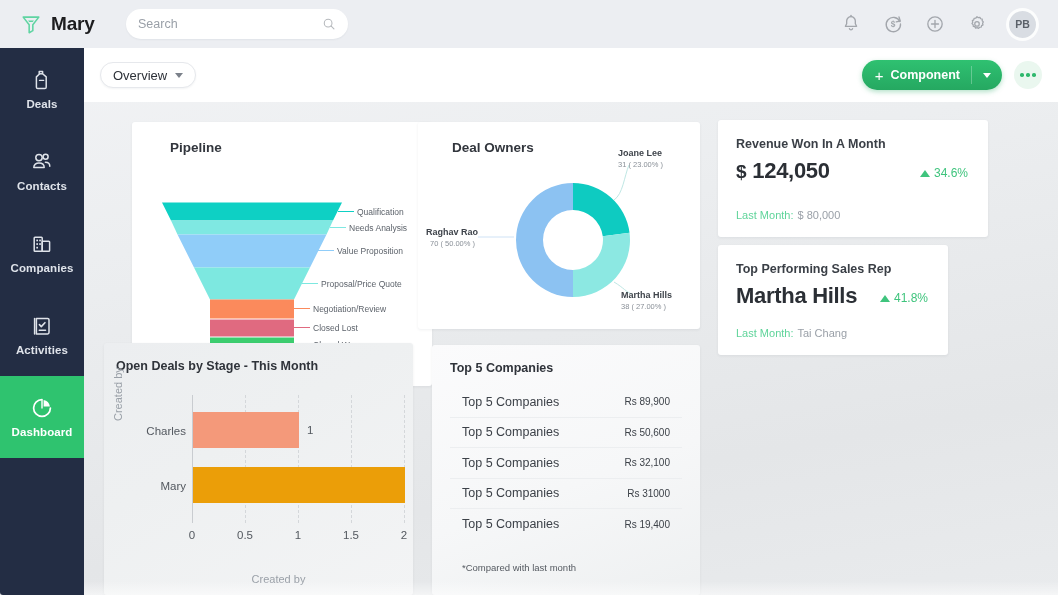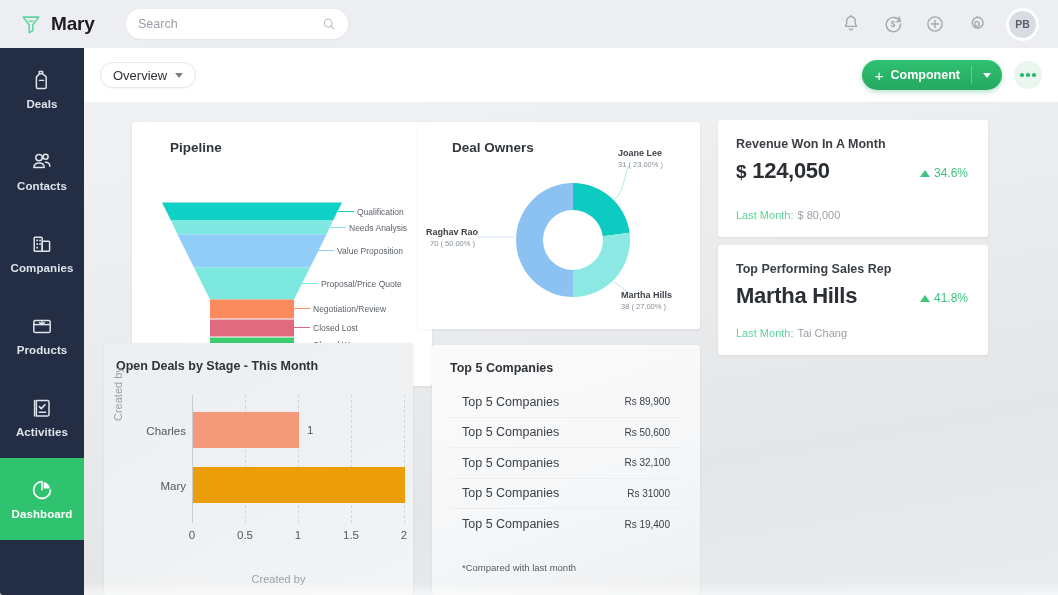--- a/index.html
+++ b/index.html
@@ -89,21 +89,21 @@
   }
   .dot { width:3.5px;height:3.5px;border-radius:50%;background:#2fb86d; }
 
   
   .card { position:absolute; background:#fff; border-radius:3px; box-shadow:0 1px 3px rgba(40,50,70,.07); }
   .card-title { font-size:13.5px; font-weight:700; color:#32363d; }
 
   #card-pipeline { left:20px; top:74px; width:300px; height:264px;margin-left:28px; }
   #card-owners   { left:334px; top:74px; width:282px; height:207px; }
   #card-revenue  { left:634px; top:72px; width:270px; height:117px; }
-  #card-rep      { left:634px; top:197px; width:270px; height:110px; }
+  #card-rep      { left:634px; top:197px; width:230px; height:110px; }
   #card-bars     { left:20px; top:295px; width:309px; height:252px;
                    background:linear-gradient(150deg,#eceef0 0%,#eef0f1 40%,#f3f4f5 100%); }
   #card-top5     { left:348px; top:297px; width:268px; height:250px;
                    background:linear-gradient(160deg,#fbfbfc 0%,#f6f7f8 55%,#eef0f1 100%); }
 
   
   .funnel-wrap { position:absolute; left:0; top:0; width:100%; height:100%; }
   .fn-title { position:absolute; left:38px; top:18px; }
 
   
@@ -230,28 +230,20 @@
         <rect x="12.2" y="9.2" width="7.4" height="10" rx="0.8" fill="none" stroke="#dfe3ea" stroke-width="1.5"></rect>
         <rect x="6.3" y="7.6" width="1.7" height="1.7" fill="#dfe3ea"></rect>
         <rect x="9.2" y="7.6" width="1.7" height="1.7" fill="#dfe3ea"></rect>
         <rect x="6.3" y="11.2" width="1.7" height="1.7" fill="#dfe3ea"></rect>
         <rect x="9.2" y="11.2" width="1.7" height="1.7" fill="#dfe3ea"></rect>
         <rect x="6.3" y="14.8" width="1.7" height="1.7" fill="#dfe3ea"></rect>
       </svg>
       <span class="nav-lb">Companies</span>
     </div>
 
-    <div class="nav-item">
-      <svg class="nav-ic" viewBox="0 0 24 24">
-        <rect x="3.8" y="6.4" width="16.4" height="12.2" rx="1.6" fill="none" stroke="#dfe3ea" stroke-width="1.5"></rect>
-        <line x1="3.8" y1="10.6" x2="20.2" y2="10.6" stroke="#dfe3ea" stroke-width="1.5"></line>
-        <path d="M12 10.6V6.4M9.6 8.6l2.4 2 2.4-2" fill="none" stroke="#dfe3ea" stroke-width="1.4" stroke-linecap="round" stroke-linejoin="round"></path>
-      </svg>
-      <span class="nav-lb">Products</span>
-    </div>
 
     <div class="nav-item">
       <svg class="nav-ic" viewBox="0 0 24 24">
         <path d="M6.4 4.4h11.2a1.4 1.4 0 0 1 1.4 1.4v12.8a1.4 1.4 0 0 1-1.4 1.4H6.4z" fill="none" stroke="#dfe3ea" stroke-width="1.5" stroke-linejoin="round"></path>
         <line x1="4.6" y1="4.4" x2="4.6" y2="19.9" stroke="#dfe3ea" stroke-width="1.5" stroke-linecap="round"></line>
         <path d="M9.4 10.6l1.9 2 3.6-3.9" fill="none" stroke="#dfe3ea" stroke-width="1.6" stroke-linecap="round" stroke-linejoin="round"></path>
         <line x1="9.2" y1="16.2" x2="15.6" y2="16.2" stroke="#dfe3ea" stroke-width="1.4" stroke-linecap="round"></line>
       </svg>
       <span class="nav-lb">Activities</span>
     </div>

